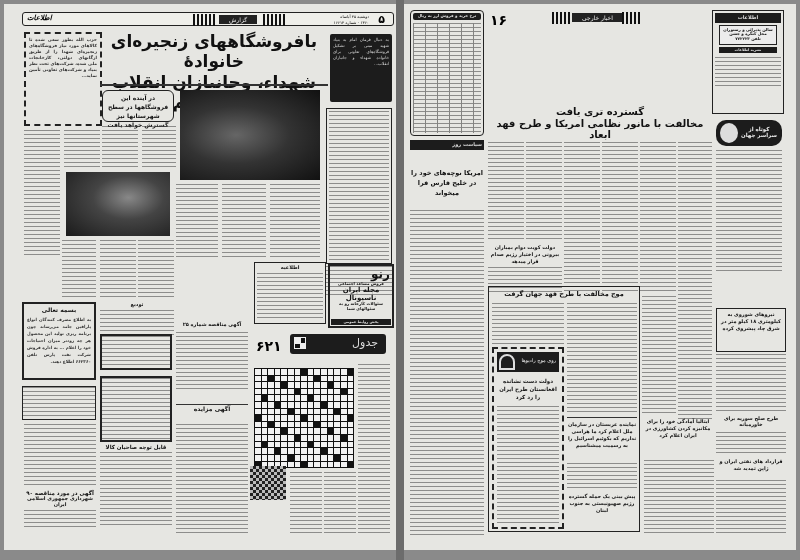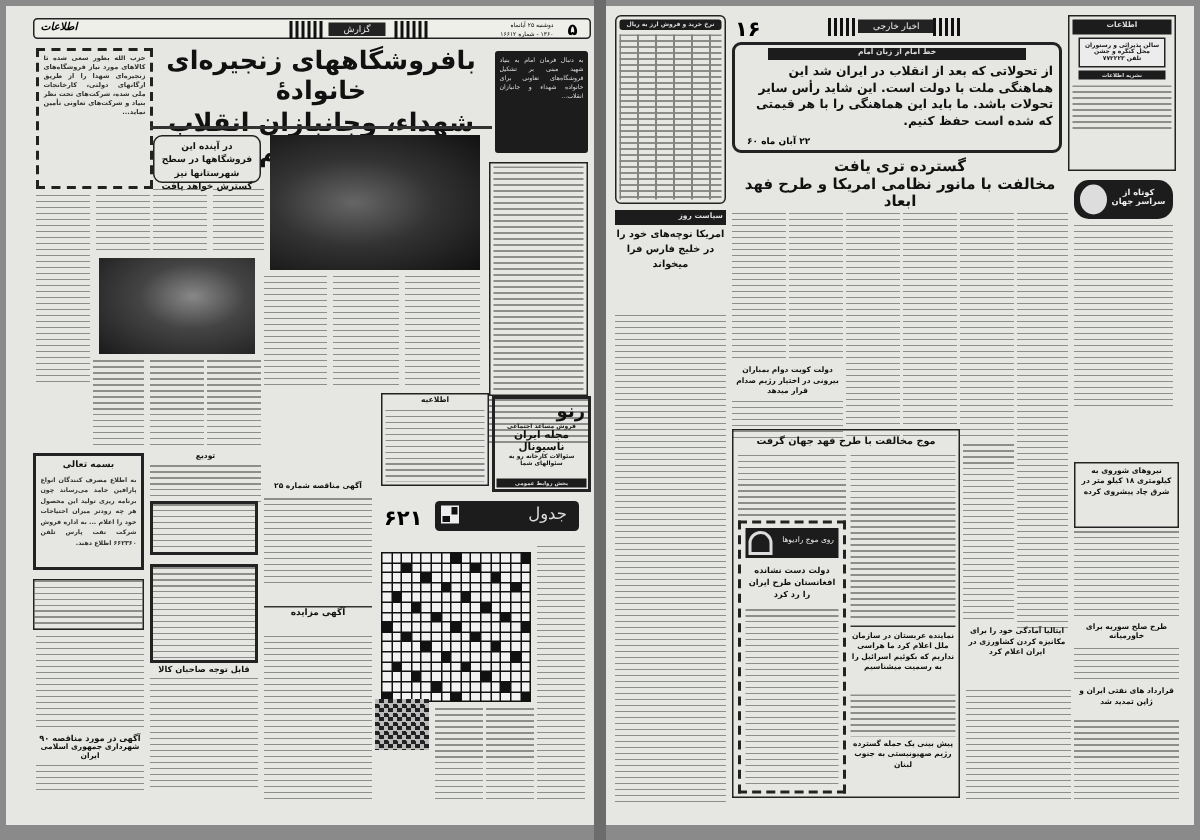--- a/index.html
+++ b/index.html
@@ -418,25 +418,20 @@
     <span class="abs sec-lbl" style="left:84px;top:1px">اخبار خارجی</span>
     <div class="abs barcode" style="left:134px;top:0">
         <i></i>
         <i></i>
         <i></i>
         <i></i>
         <i></i>
       </div>
   </div>
 
-  <div class="abs box" style="left:84px;top:24px;width:220px;height:74px;border-radius:6px;border-width:2px;padding:2px">
-    <div class="darkbox headline" style="font-size:5px;margin:0 20px;padding:1px">خط امام از زبان امام</div>
-    <div class="headline" style="font-size:8.2px;line-height:11px;text-align:right;margin-top:2px;padding-right:2px">از تحولاتی که بعد از انقلاب در ایران شد این هماهنگی ملت با دولت است. این شاید رأس سایر تحولات باشد. ما باید این هماهنگی را با هر قیمتی که شده است حفظ کنیم.</div>
-    <div class="abs" style="left:8px;bottom:2px;font-size:6px;font-weight:bold;direction:rtl">۲۲ آبان ماه ۶۰</div>
-  </div>
 
   <div class="abs box" style="left:308px;top:6px;width:72px;height:104px;padding:2px">
     <div class="darkbox headline" style="font-size:5px;padding:2px">اطلاعات</div>
     <div style="background:#ececec;border:1px solid #222;margin:2px 4px;padding:2px">
       <div class="headline" style="font-size:4px">سالن پذیرائی و رستوران</div>
       <div class="headline" style="font-size:4px">محل کنگره و جشن</div>
       <div class="headline" style="font-size:4px">تلفن ۷۷۲۲۲۳</div>
     </div>
     <div class="darkbox headline" style="font-size:3.6px;margin:0 4px;padding:1px">نشریه اطلاعات</div>
     <div class="filler" style="height:30px;margin-top:4px"></div>
@@ -447,21 +442,21 @@
     <div class="headline" style="font-size:10px">مخالفت با مانور نظامی امریکا و طرح فهد ابعاد</div>
   </div>
 
   <div class="abs darkbox" style="left:312px;top:116px;width:66px;height:26px;border-radius:10px">
     <span class="abs" style="left:4px;top:3px;width:18px;height:20px;border-radius:50%;background:#ddd"></span>
     <span class="abs headline" style="right:4px;top:6px;font-size:5.5px;color:#eee;width:38px">کوتاه از سراسر جهان</span>
   </div>
 
   <div class="abs" style="left:6px;top:136px;width:74px;height:70px">
     <div class="darkbox headline" style="font-size:5px;padding:2px;text-align:right">سیاست روز</div>
-    <div class="headline" style="font-size:6.5px;line-height:10px;margin-top:1px">امریکا نوچه‌های خود را در خلیج فارس فرا میخواند</div>
+    <div class="headline" style="font-size:6.5px;line-height:10px;margin-top:18px">امریکا نوچه‌های خود را در خلیج فارس فرا میخواند</div>
   </div>
   <div class="col filler" style="left:6px;top:206px;width:74px;height:326px"></div>
 
   <div class="col filler" style="left:84px;top:138px;width:36px;height:100px"></div>
   <div class="col filler" style="left:122px;top:138px;width:36px;height:100px"></div>
   <div class="col filler" style="left:160px;top:138px;width:36px;height:150px"></div>
   <div class="col filler" style="left:198px;top:138px;width:36px;height:150px"></div>
   <div class="col filler" style="left:236px;top:138px;width:36px;height:150px"></div>
   <div class="col filler" style="left:274px;top:138px;width:34px;height:280px"></div>
   <div class="col filler" style="left:312px;top:146px;width:66px;height:124px"></div>

